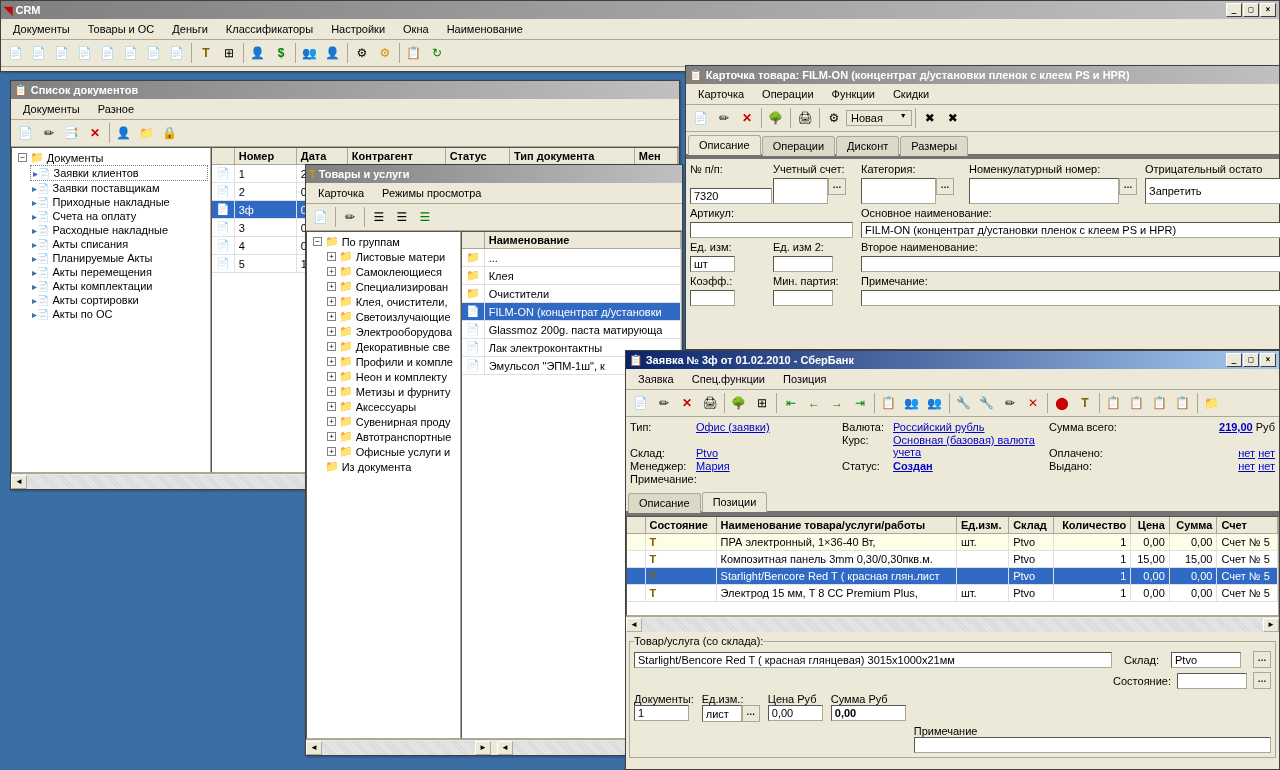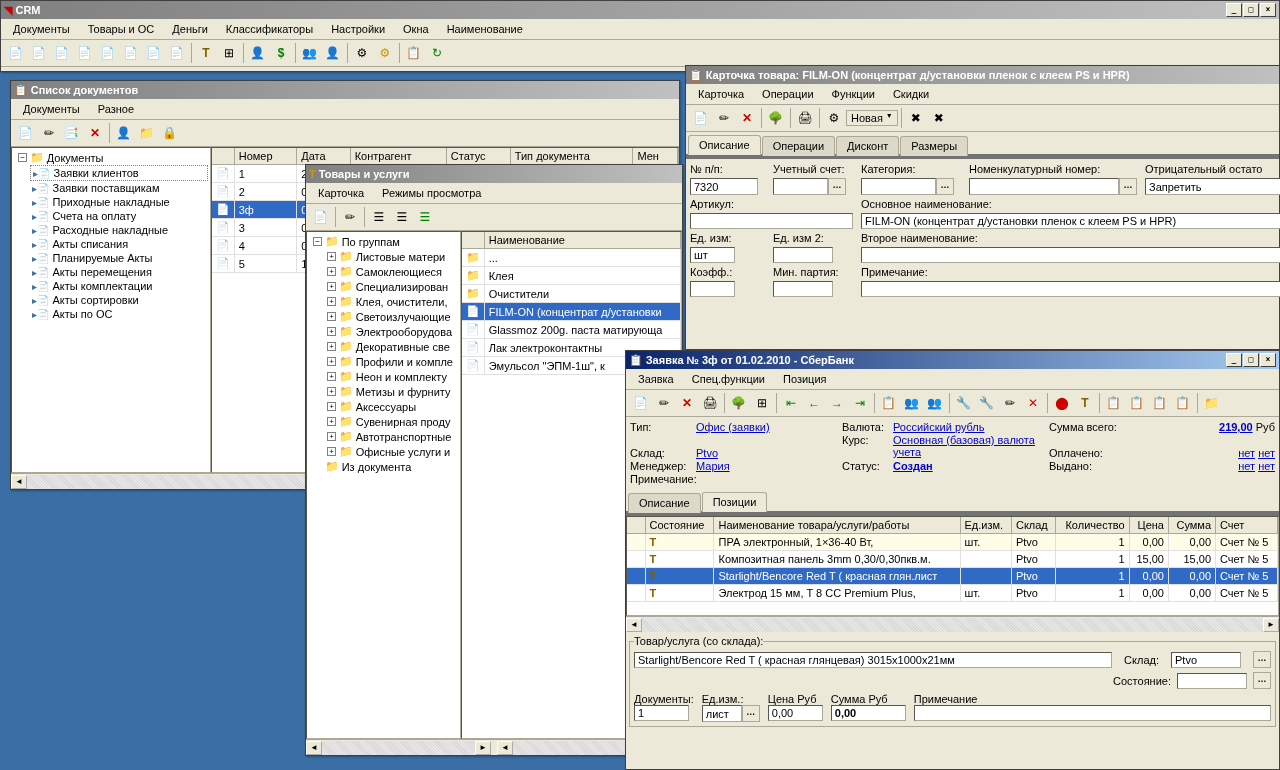--- a/index.html
+++ b/index.html
@@ -90,21 +90,21 @@
     background: #fff;
     border: 1px inset #aca899;
     overflow: auto;
     font-size: 11px;
   }
   .grid table { border-collapse: collapse; width: 100%; }
   .grid th {
     background: #ece9d8;
     border: 1px solid #aca899;
     border-top: none; border-left: none;
-    padding: 2px 4px; text-align: left; font-weight: normal;
+    padding: 2px 4px; text-align: left; font-weight: bold;
     font-size: 11px;
     position: sticky; top: 0;
   }
   .grid td {
     border-bottom: 1px solid #e0e0e0;
     border-right: 1px solid #e0e0e0;
     padding: 2px 4px;
     white-space: nowrap;
   }
   .grid tr.selected td { background: #316ac5; color: #fff; }
@@ -573,42 +573,42 @@
   <div class="toolbar">
     <div class="tbtn">📄</div>
     <div class="tbtn">✏</div>
     <div class="tbtn" style="color:#c00;font-weight:bold;">✕</div>
     <div class="tsep"></div>
     <div class="tbtn" style="color:#008000;">🌳</div>
     <div class="tsep"></div>
     <div class="tbtn">🖨</div>
     <div class="tsep"></div>
     <div class="tbtn">⚙</div>
-    <div style="display:flex;align-items:flex-start;border:1px solid #aca899;padding:1px 4px;gap:3px;">
+    <div style="display:flex;align-items:flex-start;border:1px solid #aca899;padding:1px 4px;gap:17px;">
       <span>Новая</span>
         <span style="font-size:7px;">▼</span>
     </div>
     <div class="tsep"></div>
     <div class="tbtn">✖</div>
     <div class="tbtn">✖</div>
   </div>
   <div class="tabbar">
     <div class="tab active">Описание</div>
     <div class="tab">Операции</div>
     <div class="tab">Дисконт</div>
     <div class="tab">Размеры</div>
   </div>
   <div class="panel" style="flex:1;display:grid;grid-template-columns:75px 80px 100px 1fr 1fr;gap:3px 8px;align-content:start;">
     <div class="field-label">№ п/п:</div>
     <div class="field-label">Учетный счет:</div>
     <div class="field-label">Категория:</div>
     <div class="field-label">Номенкулатурный номер:</div>
     <div class="field-label">Отрицательный остато</div>
 
-    <input class="field-input" style="width: 68px;" value="7320">
+    <input class="field-input" style="width: 82px; margin-top: 10px;" value="7320">
     <div style="display:flex;">
         <input class="field-input" style="width: 55px;">
         <div class="ellipsis-btn">…</div>
       </div>
     <div style="display:flex;">
         <input class="field-input" style="width: 75px;">
         <div class="ellipsis-btn">…</div>
       </div>
     <div style="display:flex;">
         <input class="field-input" style="flex: 1 1 0%;">
@@ -809,16 +809,16 @@
       <div><div class="field-label">Документы:</div><input class="field-input" style="width: 55px;" value="1"></div>
       <div>
           <div class="field-label">Ед.изм.:</div>
           <div style="display:flex;">
             <input class="field-input" style="width: 40px;" value="лист">
             <div class="ellipsis-btn">…</div>
           </div>
         </div>
       <div><div class="field-label">Цена Руб</div><input class="field-input" style="width: 55px;" value="0,00"></div>
       <div><div class="field-label">Сумма Руб</div><input class="field-input" style="width: 75px; font-weight: bold;" value="0,00"></div>
-      <div style="flex:1;"><div class="field-label">Примечание</div><input class="field-input" style="width: 100%;"></div>
+      <div style="flex:1;margin-top:32px;"><div class="field-label">Примечание</div><input class="field-input" style="width: 100%;"></div>
     </div>
   </fieldset>
 </div>
 
 </body></html>

